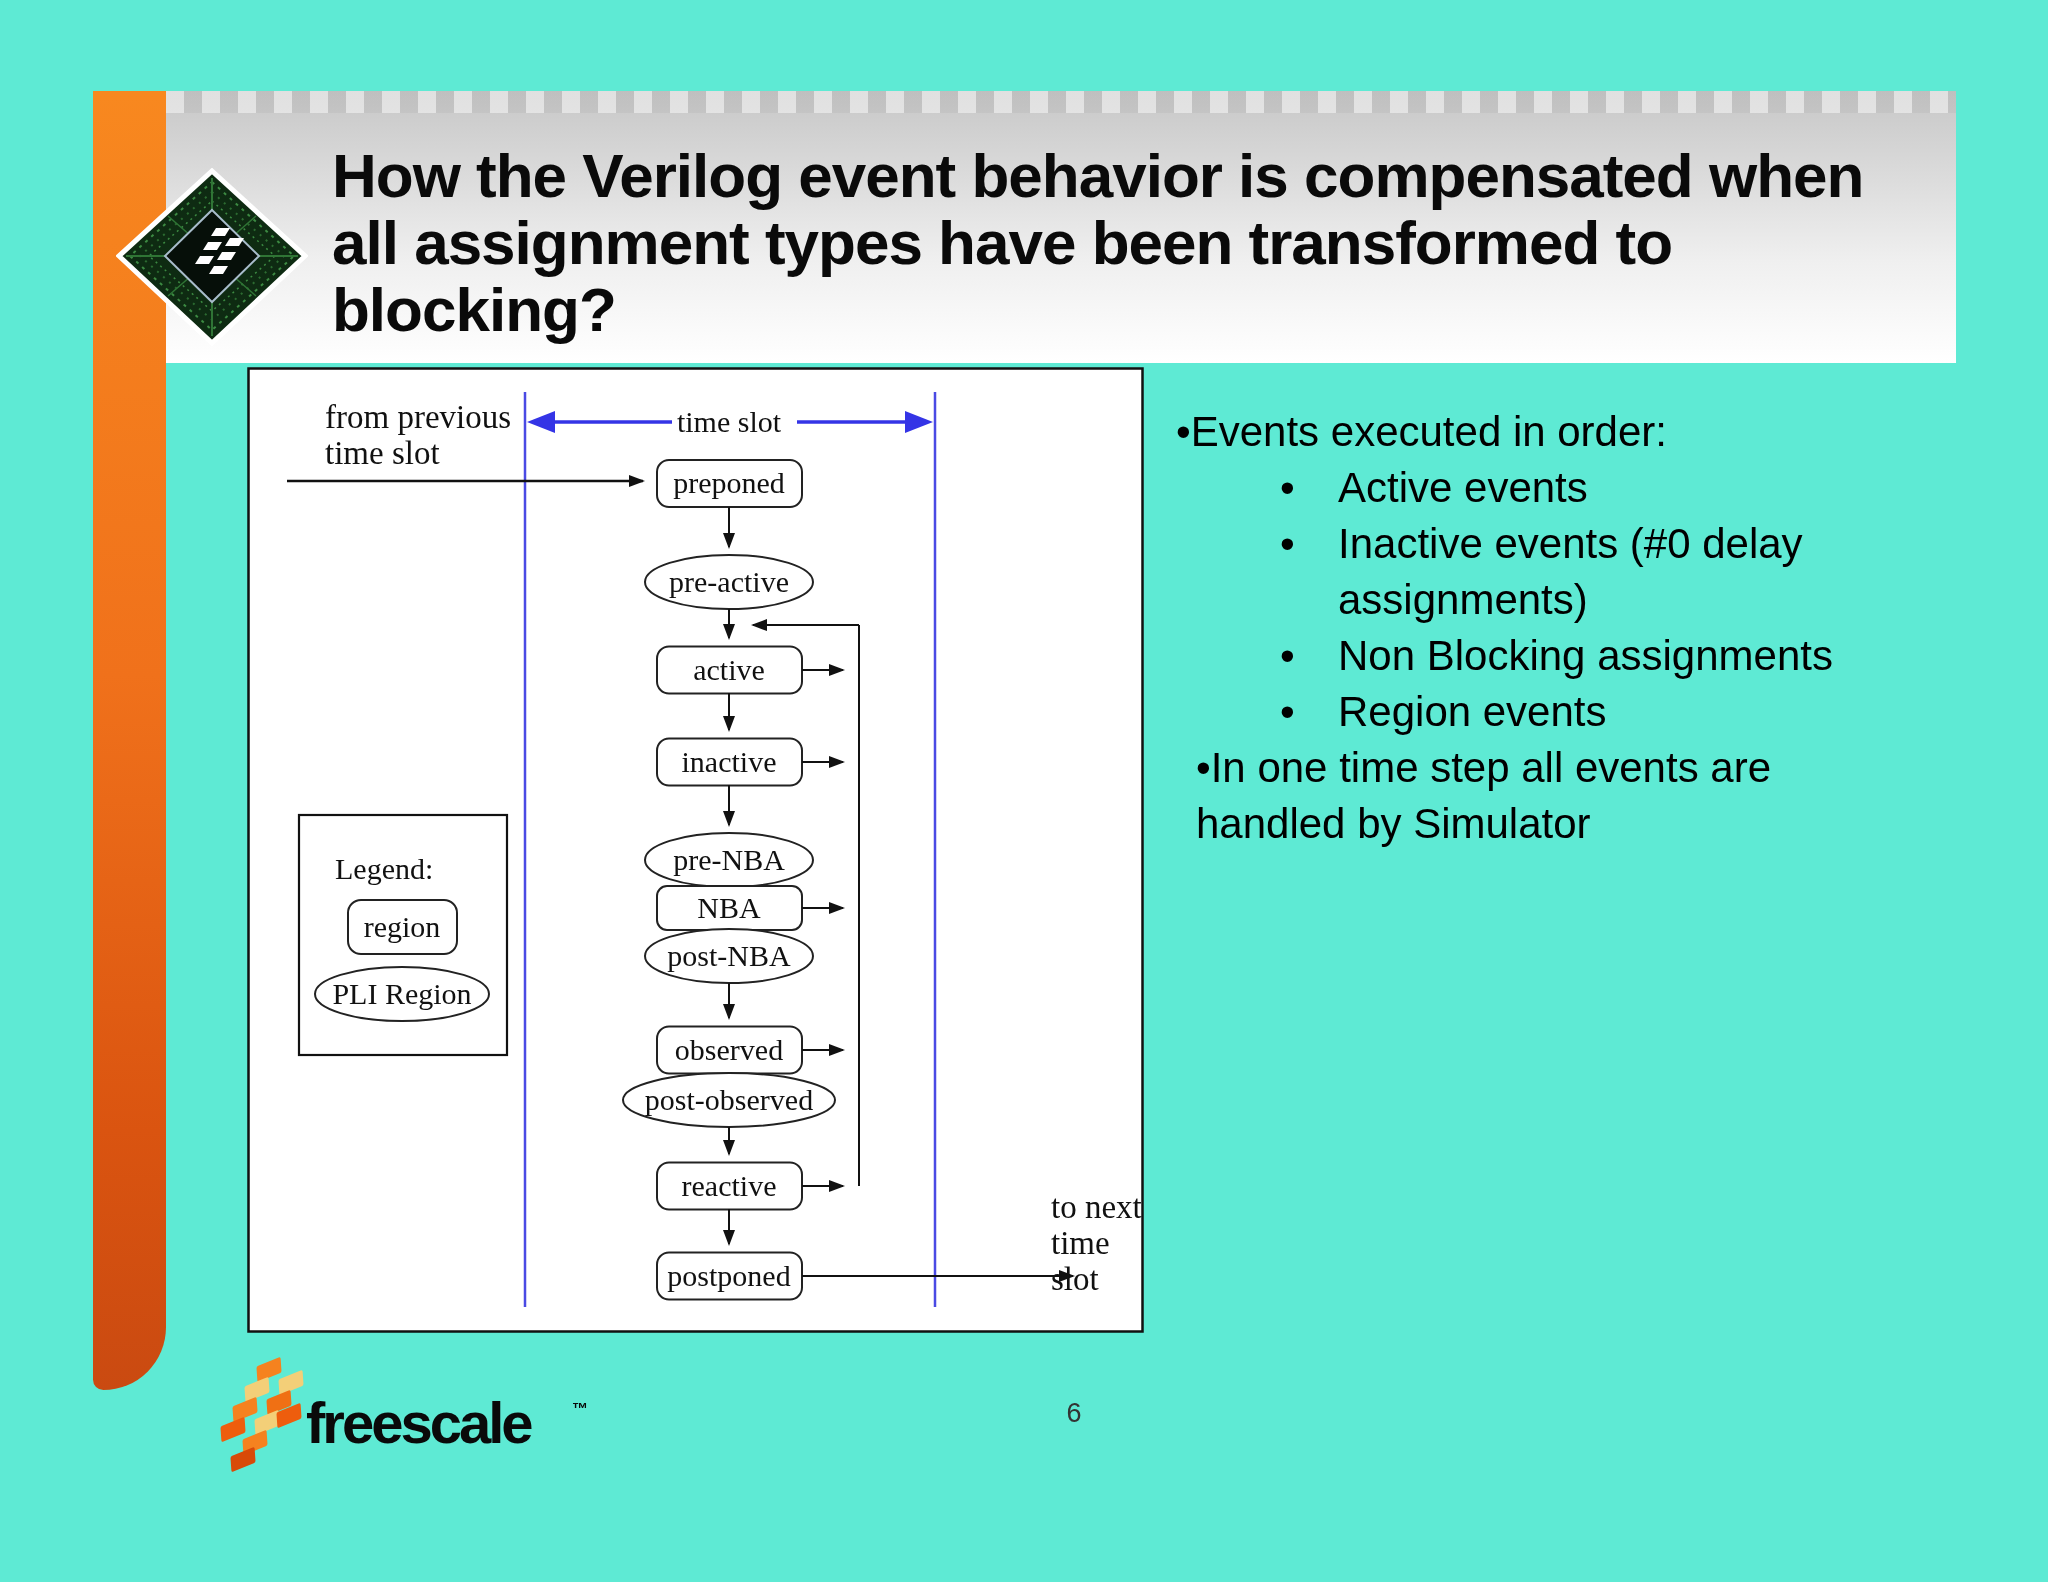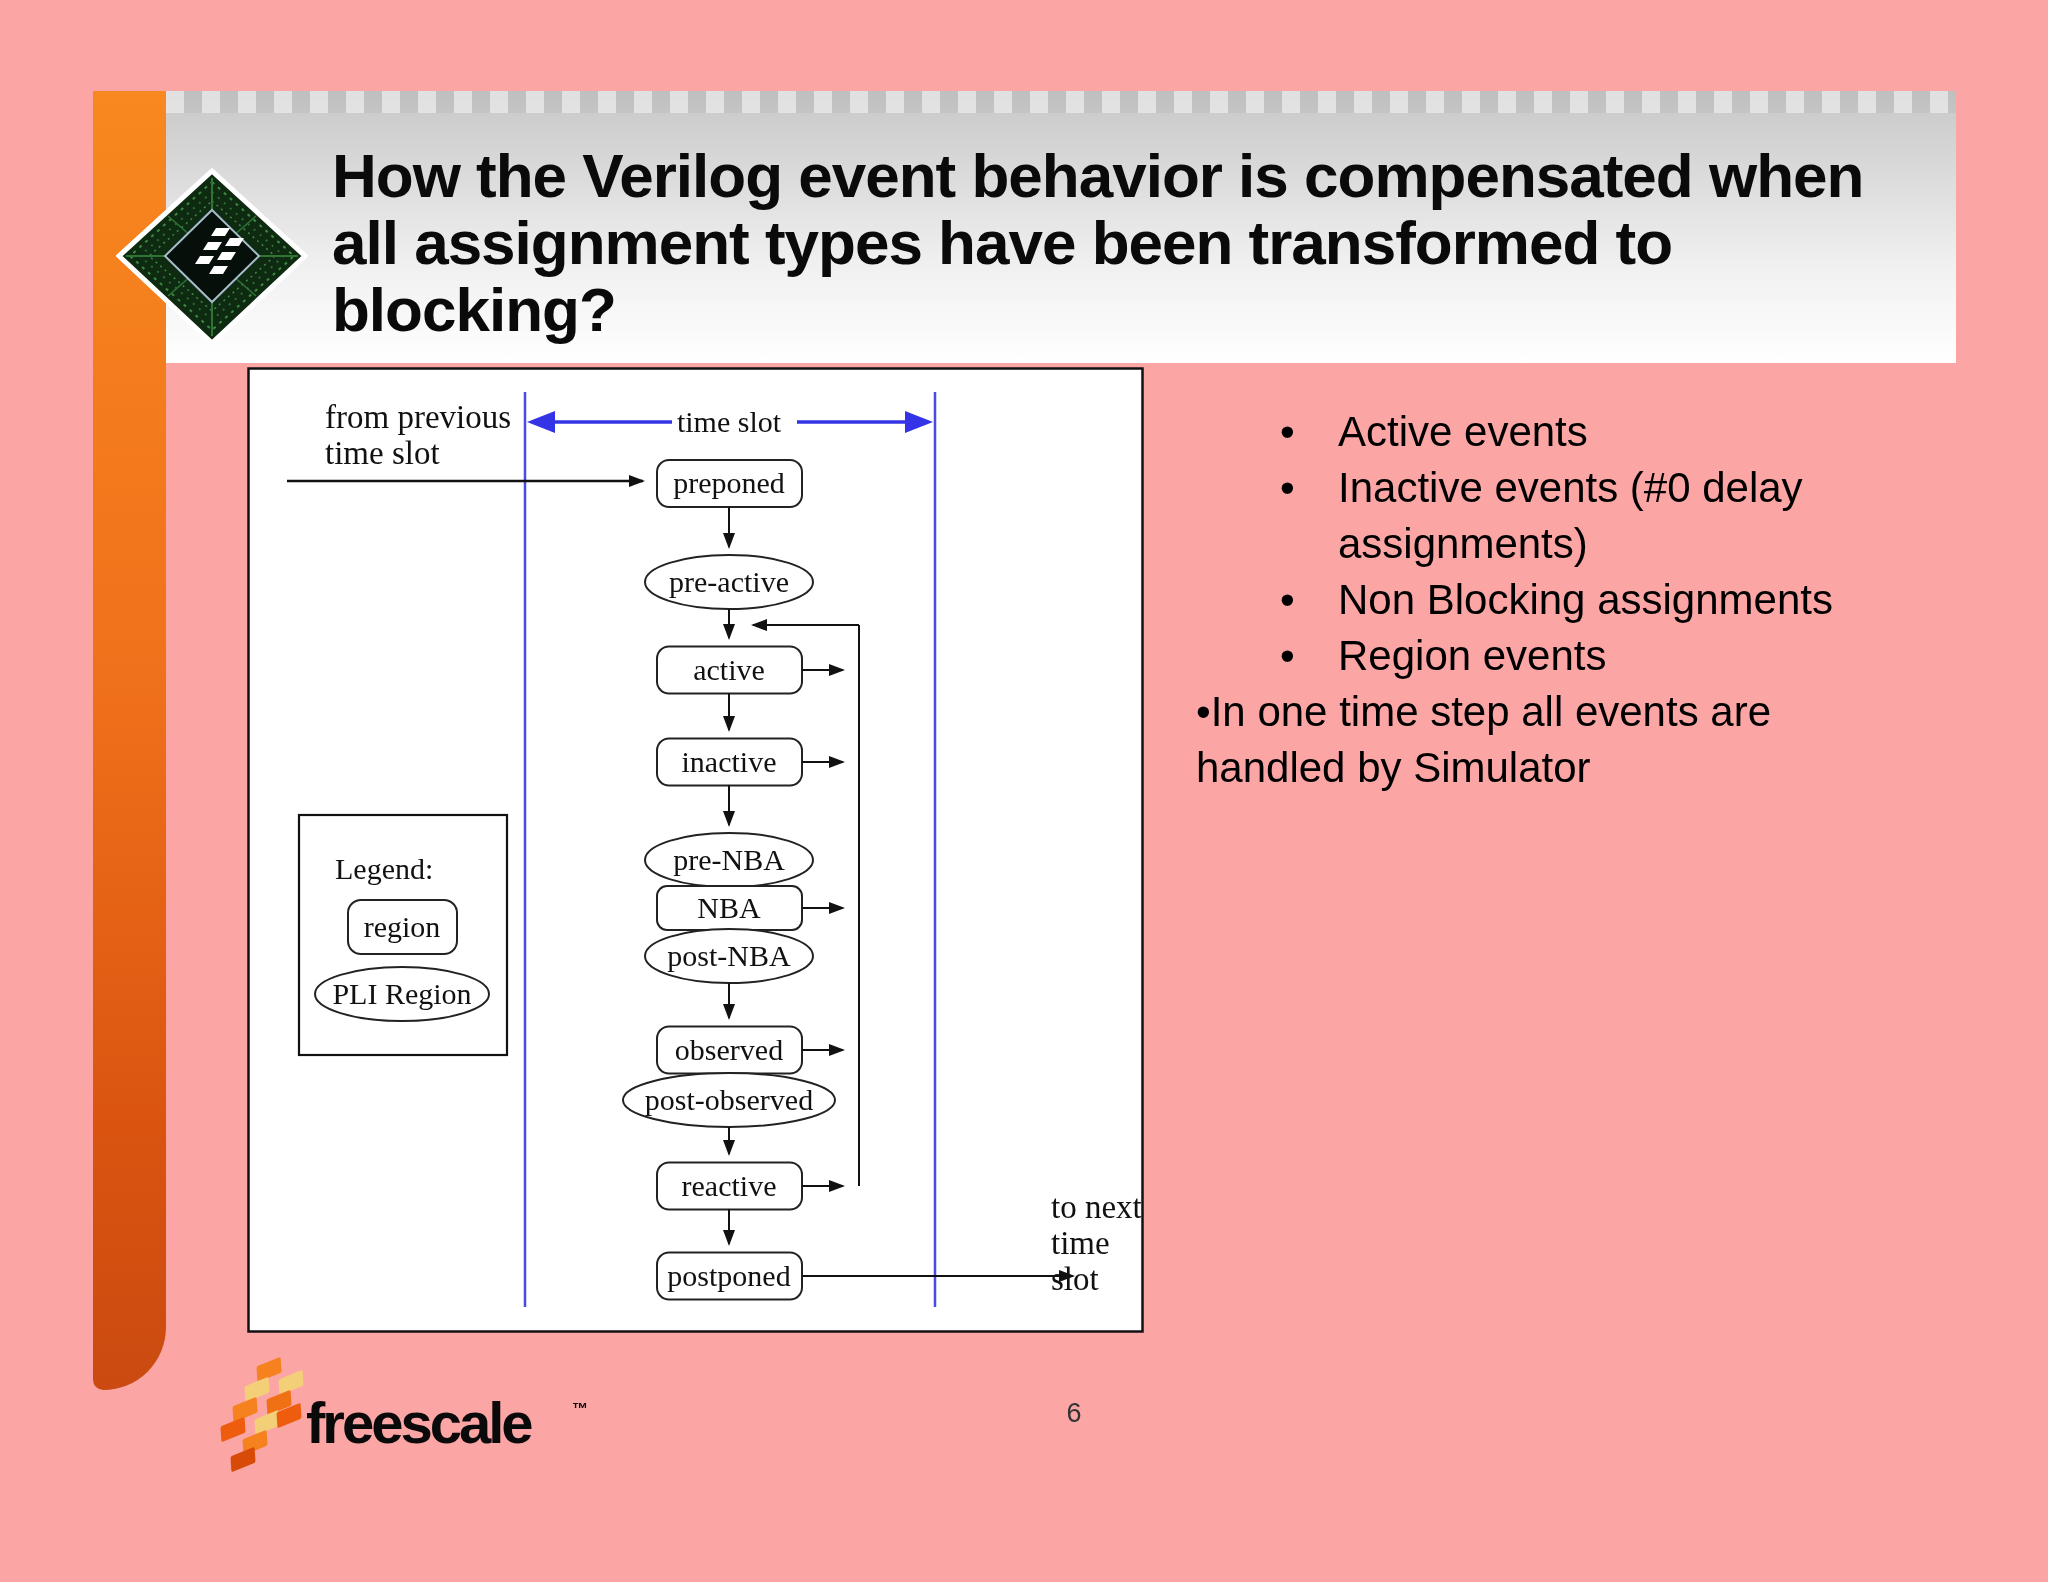--- a/index.html
+++ b/index.html
@@ -1,17 +1,17 @@
 <!DOCTYPE html>
 <html><head>
 <meta charset="utf-8">
 <style>
   html,body{margin:0;padding:0;background:#ffffff;}
   #canvas{
-    position:relative;width:2048px;height:1582px;background:#fca5a5;overflow:hidden;
+    position:relative;width:2048px;height:1582px;background:#5eead4;overflow:hidden;
     font-family:"Liberation Sans",sans-serif;color:#000;
   }
   
   .band{
     position:absolute;left:166px;top:91px;width:1790px;height:272px;
     background:linear-gradient(180deg,#c7c7c7 0%,#d9d9d9 28%,#efefef 62%,#ffffff 100%);
   }
   .band-texture{
     position:absolute;left:166px;top:91px;width:1790px;height:22px;
     background:repeating-linear-gradient(90deg,rgba(255,255,255,.45) 0 18px,rgba(0,0,0,.04) 18px 36px);
@@ -197,20 +197,21 @@
       </g>
     </svg>
 
     <div class="dlabel from-prev">from previous
 time slot</div>
     <div class="dlabel to-next">to next
 time slot</div>
   </div>
 
   <div class="bullets">
+    <div class="b1">•Events executed in order:</div>
     <div class="sub">
       <span class="dot">•</span>
       <span>Active events</span>
     </div>
     <div class="sub">
       <span class="dot">•</span>
       <span>Inactive events (#0 delay assignments)</span>
     </div>
     <div class="sub">
       <span class="dot">•</span>

